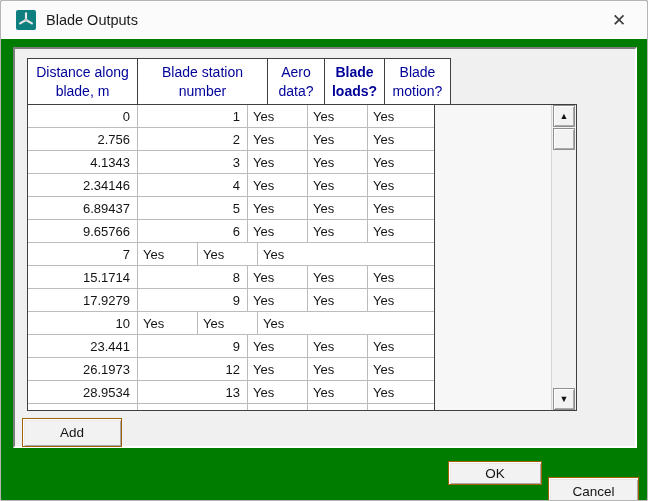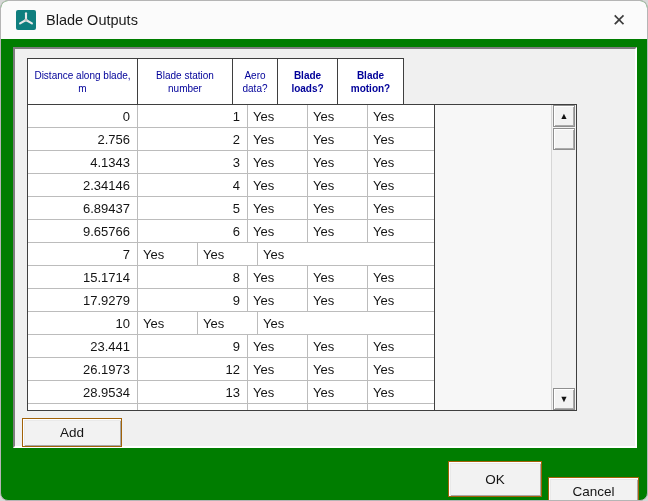--- a/index.html
+++ b/index.html
@@ -1,20 +1,20 @@
 <!DOCTYPE html>
 <html><head>
 <meta charset="utf-8">
 <style>
   html,body { margin:0; padding:0; background:#d8d8d8; font-family:"Liberation Sans", sans-serif; }
   .stage { width:648px; height:501px; position:relative; }
 
   .dialog {
     position:absolute; left:0; top:0; width:648px; height:501px;
-    box-sizing:border-box; border:1px solid #b5b5b5; border-radius:8px;
+    box-sizing:border-box; border:1px solid #b5b5b5; border-radius:2px;
     background:#007d00; overflow:hidden;
   }
 
   
   .titlebar {
     position:absolute; left:0; top:0; right:0; height:38px;
     background:#fbfbfb; display:flex; align-items:center;
   }
   .app-icon { margin-left:15px; width:20px; height:20px; flex:0 0 auto; }
   .title-text { margin-left:10px; font-size:14.5px; color:#1b1b1b; }
@@ -30,26 +30,26 @@
     box-sizing:border-box; background:#f0f0f0;
     border:2px solid; border-color:#7d7d7d #ffffff #ffffff #7d7d7d;
   }
 
   
   .grid { position:absolute; left:12px; top:9px; width:550px; height:353px; }
 
   .grid-header { position:absolute; left:0; top:0; height:47px; display:flex; }
   .hcell {
     box-sizing:border-box; border:1px solid #3f3f3f; margin-left:-1px;
-    background:#ffffff; color:#000099; font-size:10px; line-height:1.3;
+    background:#ffffff; color:#000099; font-size:14px; line-height:1.3;
     display:flex; align-items:center; justify-content:center;
     text-align:center; padding:2px 3px;
   }
   .hcell:first-child { margin-left:0; }
-  .hw1 { width:111px; } .hw2 { width:96px; } .hw3 { width:46px; } .hw4 { width:61px;font-weight:bold; } .hw5 { width:67px;font-weight:bold; }
+  .hw1 { width:111px; } .hw2 { width:131px; } .hw3 { width:58px; } .hw4 { width:61px;font-weight:bold; } .hw5 { width:67px; }
 
   .data-region {
     position:absolute; left:0; top:46px; width:550px; height:307px;
     box-sizing:border-box; border:1px solid #3f3f3f; background:#f7f7f7;
   }
   .rows-viewport {
     position:absolute; left:0; top:0; width:407px; height:100%;
     box-sizing:border-box; border-right:1px solid #3f3f3f;
     overflow:hidden; background:#ffffff;
   }
@@ -79,21 +79,21 @@
 
   
   .win-btn {
     position:absolute; box-sizing:border-box;
     background:#f2f2f2; border:1px solid #a16207;
     box-shadow: inset 1px 1px 0 #ffffff, inset 2px 2px 0 #e9e9e9, inset -1px -1px 0 #a8a8a8;
     font-family:"Liberation Sans", sans-serif; font-size:13.5px; color:#141414;
     display:flex; align-items:center; justify-content:center; cursor:pointer;
   }
   .add-btn { left:7px; top:369px; width:100px; height:29px; }
-  .ok-btn { left:447px; top:460px; width:94px; height:36px; }
+  .ok-btn { left:447px; top:460px; width:94px; height:24px; }
   .cancel-btn { left:547px; top:460px; width:91px; height:28px;margin-top:16px; }
 </style>
 </head>
 <body>
 
 <div class="stage">
   <div class="dialog">
 
     <div class="titlebar">
       <svg class="app-icon" viewBox="0 0 20 20">

